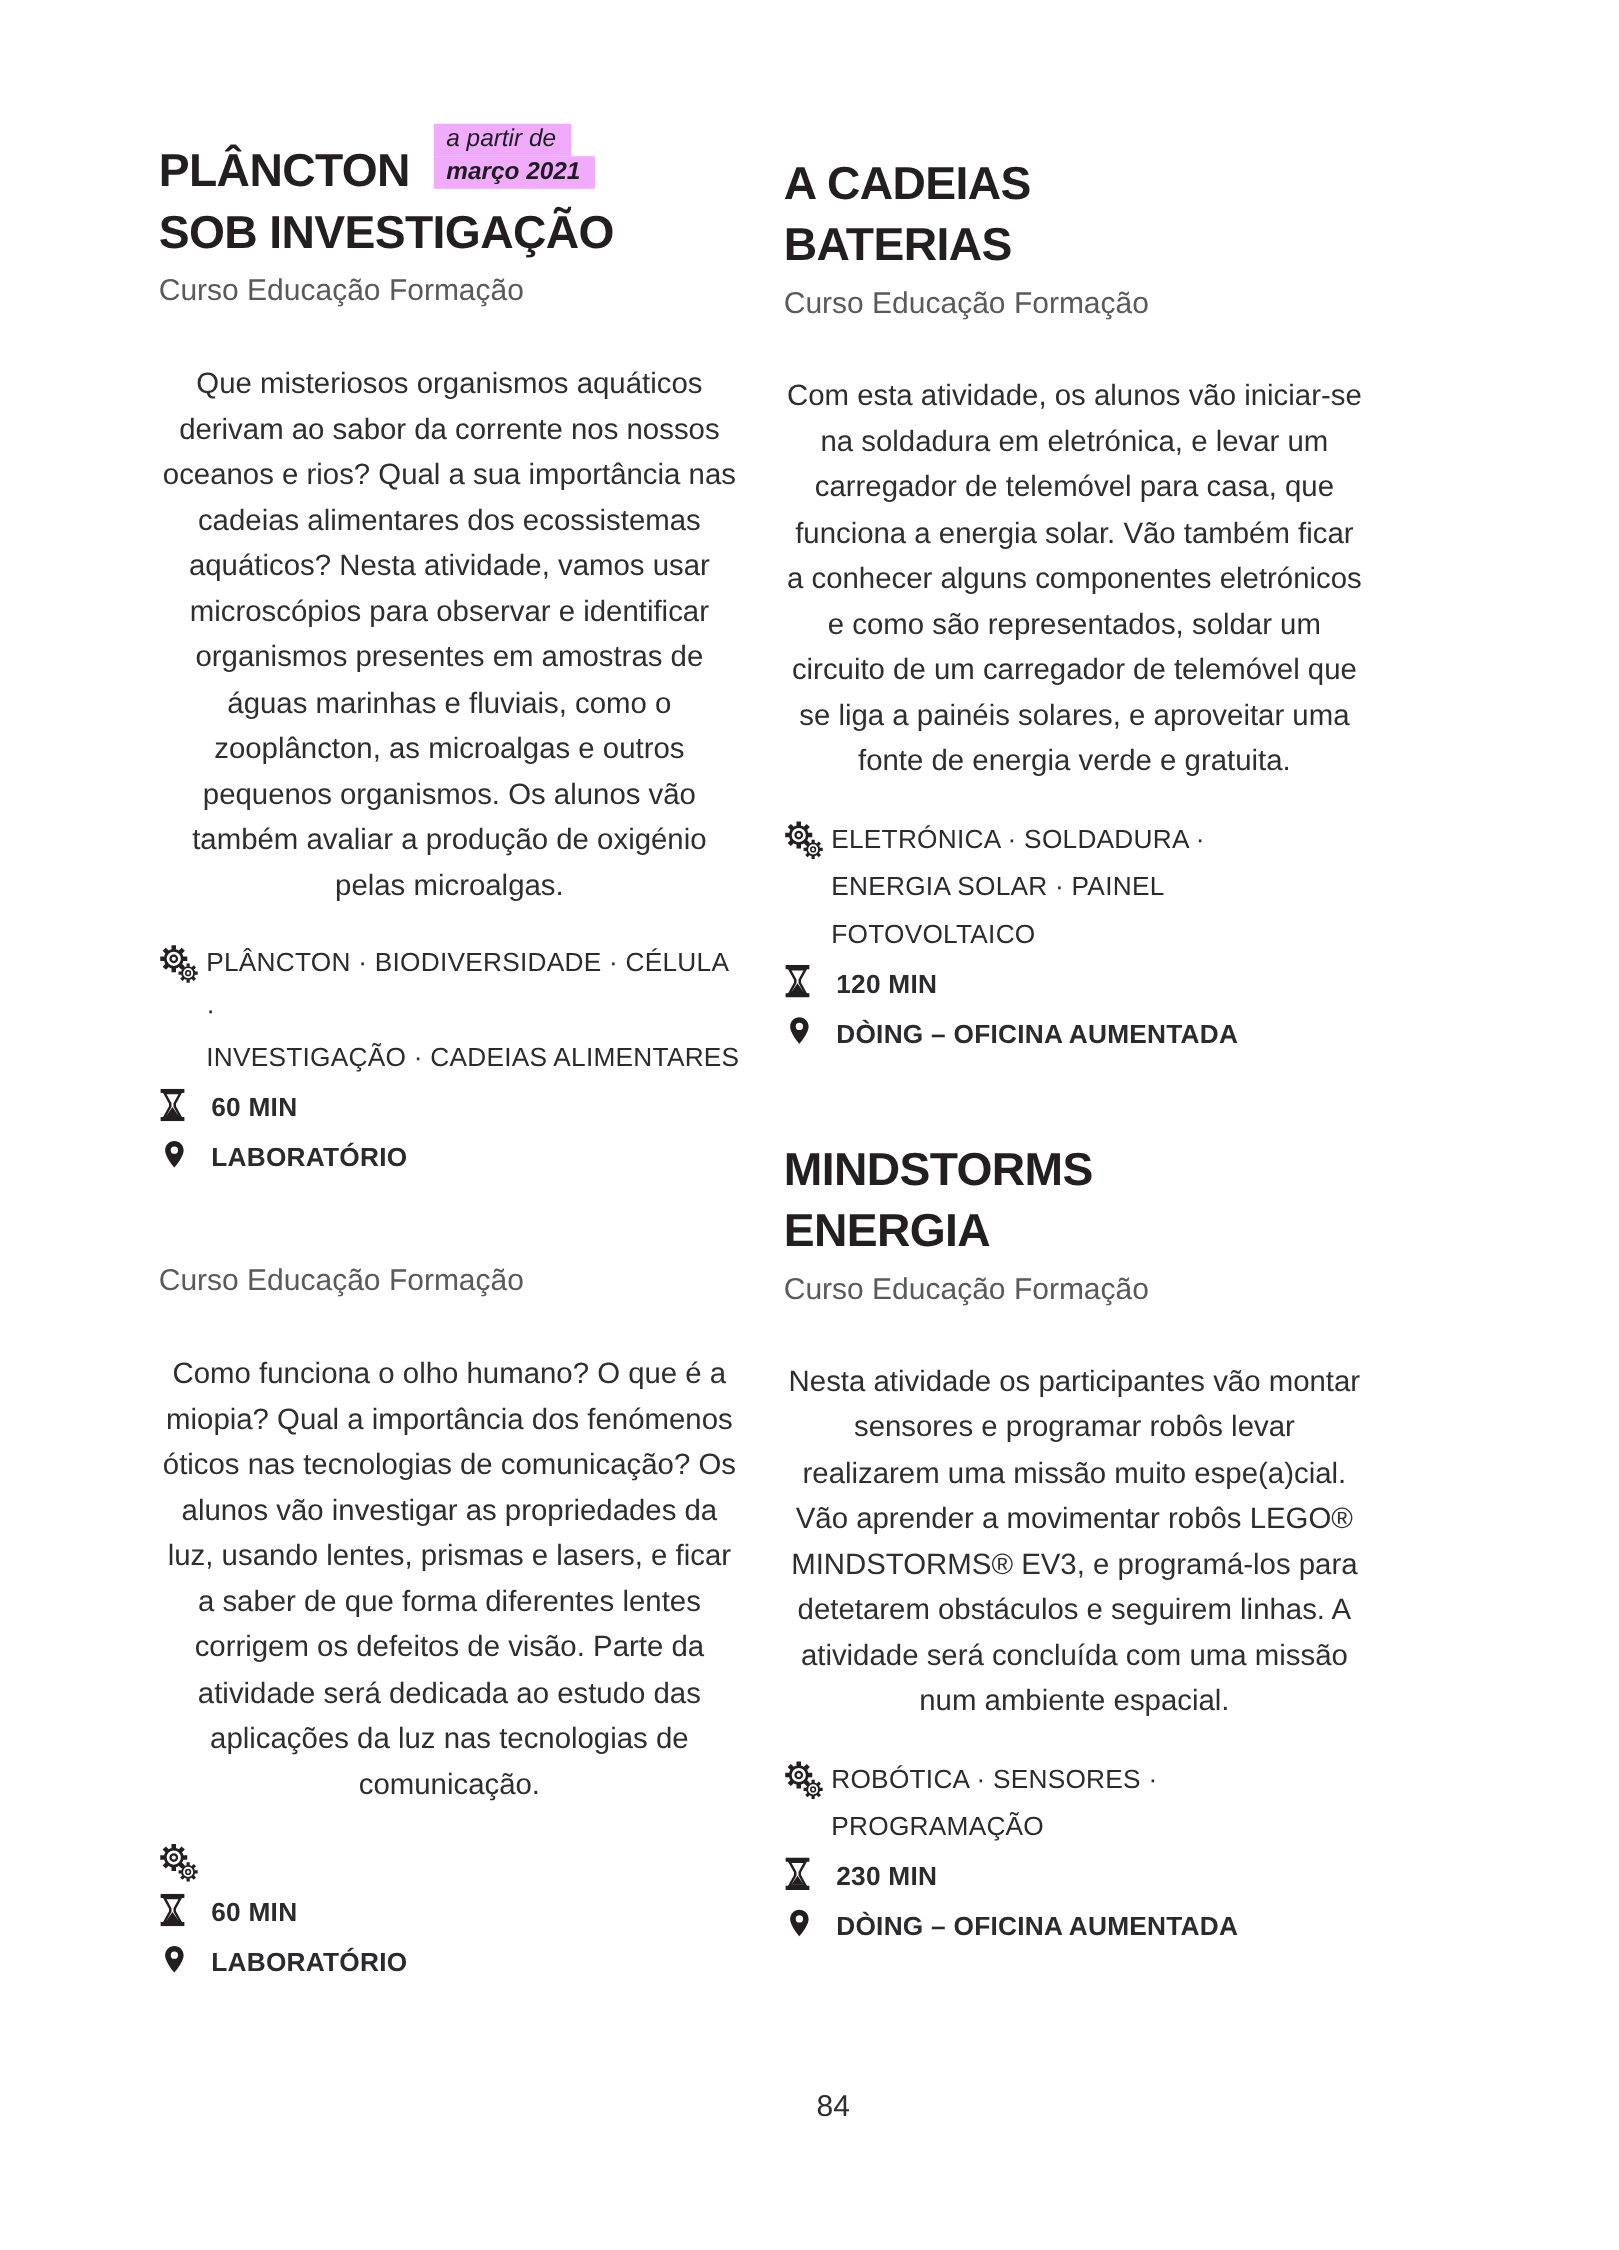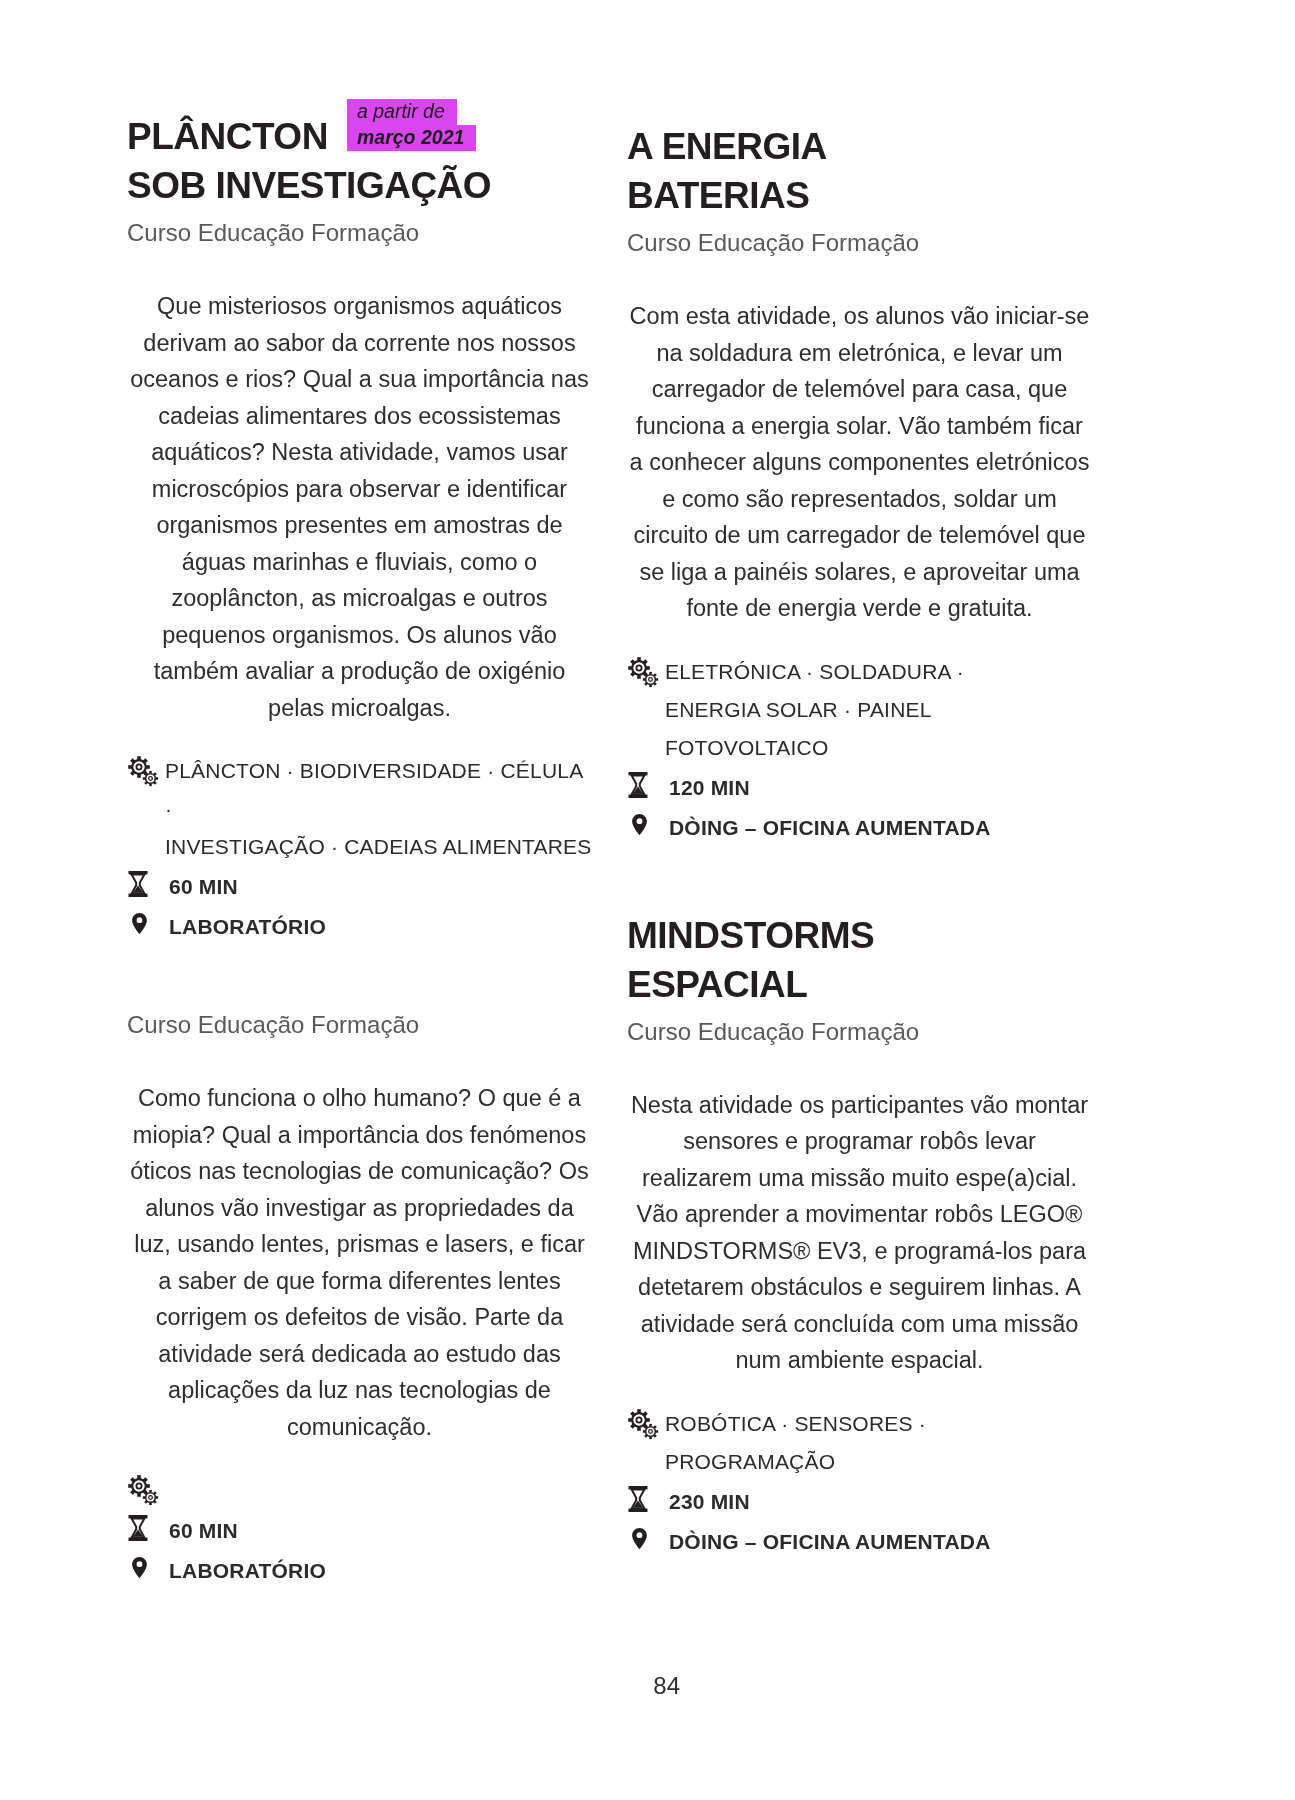--- a/index.html
+++ b/index.html
@@ -32,21 +32,21 @@
   .row.meta-row .txt{padding-left:4px;}
   .gears{position:relative;width:34px;height:36px;display:block;}
   .gears .g-big{position:absolute;left:0;top:0;}
   .gears .g-small{position:absolute;left:15px;top:15px;}
   svg.gear{stroke:#231f20;fill:none;}
   .badge{
     position:absolute;left:220px;top:-13px;font-style:italic;
     font-size:19.5px;color:#1d1d1f;
   }
   .badge span{
-    display:block;width:fit-content;background:#d946ef;
+    display:block;width:fit-content;background:#f0abfc;
     padding:1px 12px 2px 10px;line-height:23px;
   }
   .badge .b1{font-weight:normal;}
   .badge .b2{font-weight:bold;}
   .footer{
     position:absolute;left:430px;top:1672px;width:250px;text-align:right;
     font-size:24px;color:#2e2e30;
   }
 </style>
 </head>
@@ -161,21 +161,21 @@
       </div>
     </div>
   </section>
 
 </div>
 
 <div class="col col-right">
 
   <section class="activity">
     <h2 class="title">
-      <span>A ENERGIA</span>
+      <span>A CADEIAS</span>
       <span>BATERIAS</span>
     </h2>
     <div class="subtitle">Curso Educação Formação</div>
     <p class="body">Com esta atividade, os alunos vão iniciar-se na soldadura em eletrónica, e levar um carregador de telemóvel para casa, que funciona a energia solar. Vão também ficar a conhecer alguns componentes eletrónicos e como são representados, soldar um circuito de um carregador de telemóvel que se liga a painéis solares, e aproveitar uma fonte de energia verde e gratuita.</p>
     <div class="meta">
       <div class="row">
         <span class="ic">
           <span class="gears">
             <svg class="gear g-big" width="24" height="24" viewBox="0 0 24 24">
                 <use href="#gear"></use>
@@ -203,21 +203,21 @@
             </svg>
         </span>
         <span class="txt">DÒING – OFICINA AUMENTADA</span>
       </div>
     </div>
   </section>
 
   <section class="activity">
     <h2 class="title">
       <span>MINDSTORMS</span>
-      <span>ESPACIAL</span>
+      <span>ENERGIA</span>
     </h2>
     <div class="subtitle">Curso Educação Formação</div>
     <p class="body">Nesta atividade os participantes vão montar sensores e programar robôs levar realizarem uma missão muito espe(a)cial. Vão aprender a movimentar robôs LEGO® MINDSTORMS® EV3, e programá-los para detetarem obstáculos e seguirem linhas. A atividade será concluída com uma missão num ambiente espacial.</p>
     <div class="meta">
       <div class="row">
         <span class="ic">
           <span class="gears">
             <svg class="gear g-big" width="24" height="24" viewBox="0 0 24 24">
                 <use href="#gear"></use>
               </svg>

